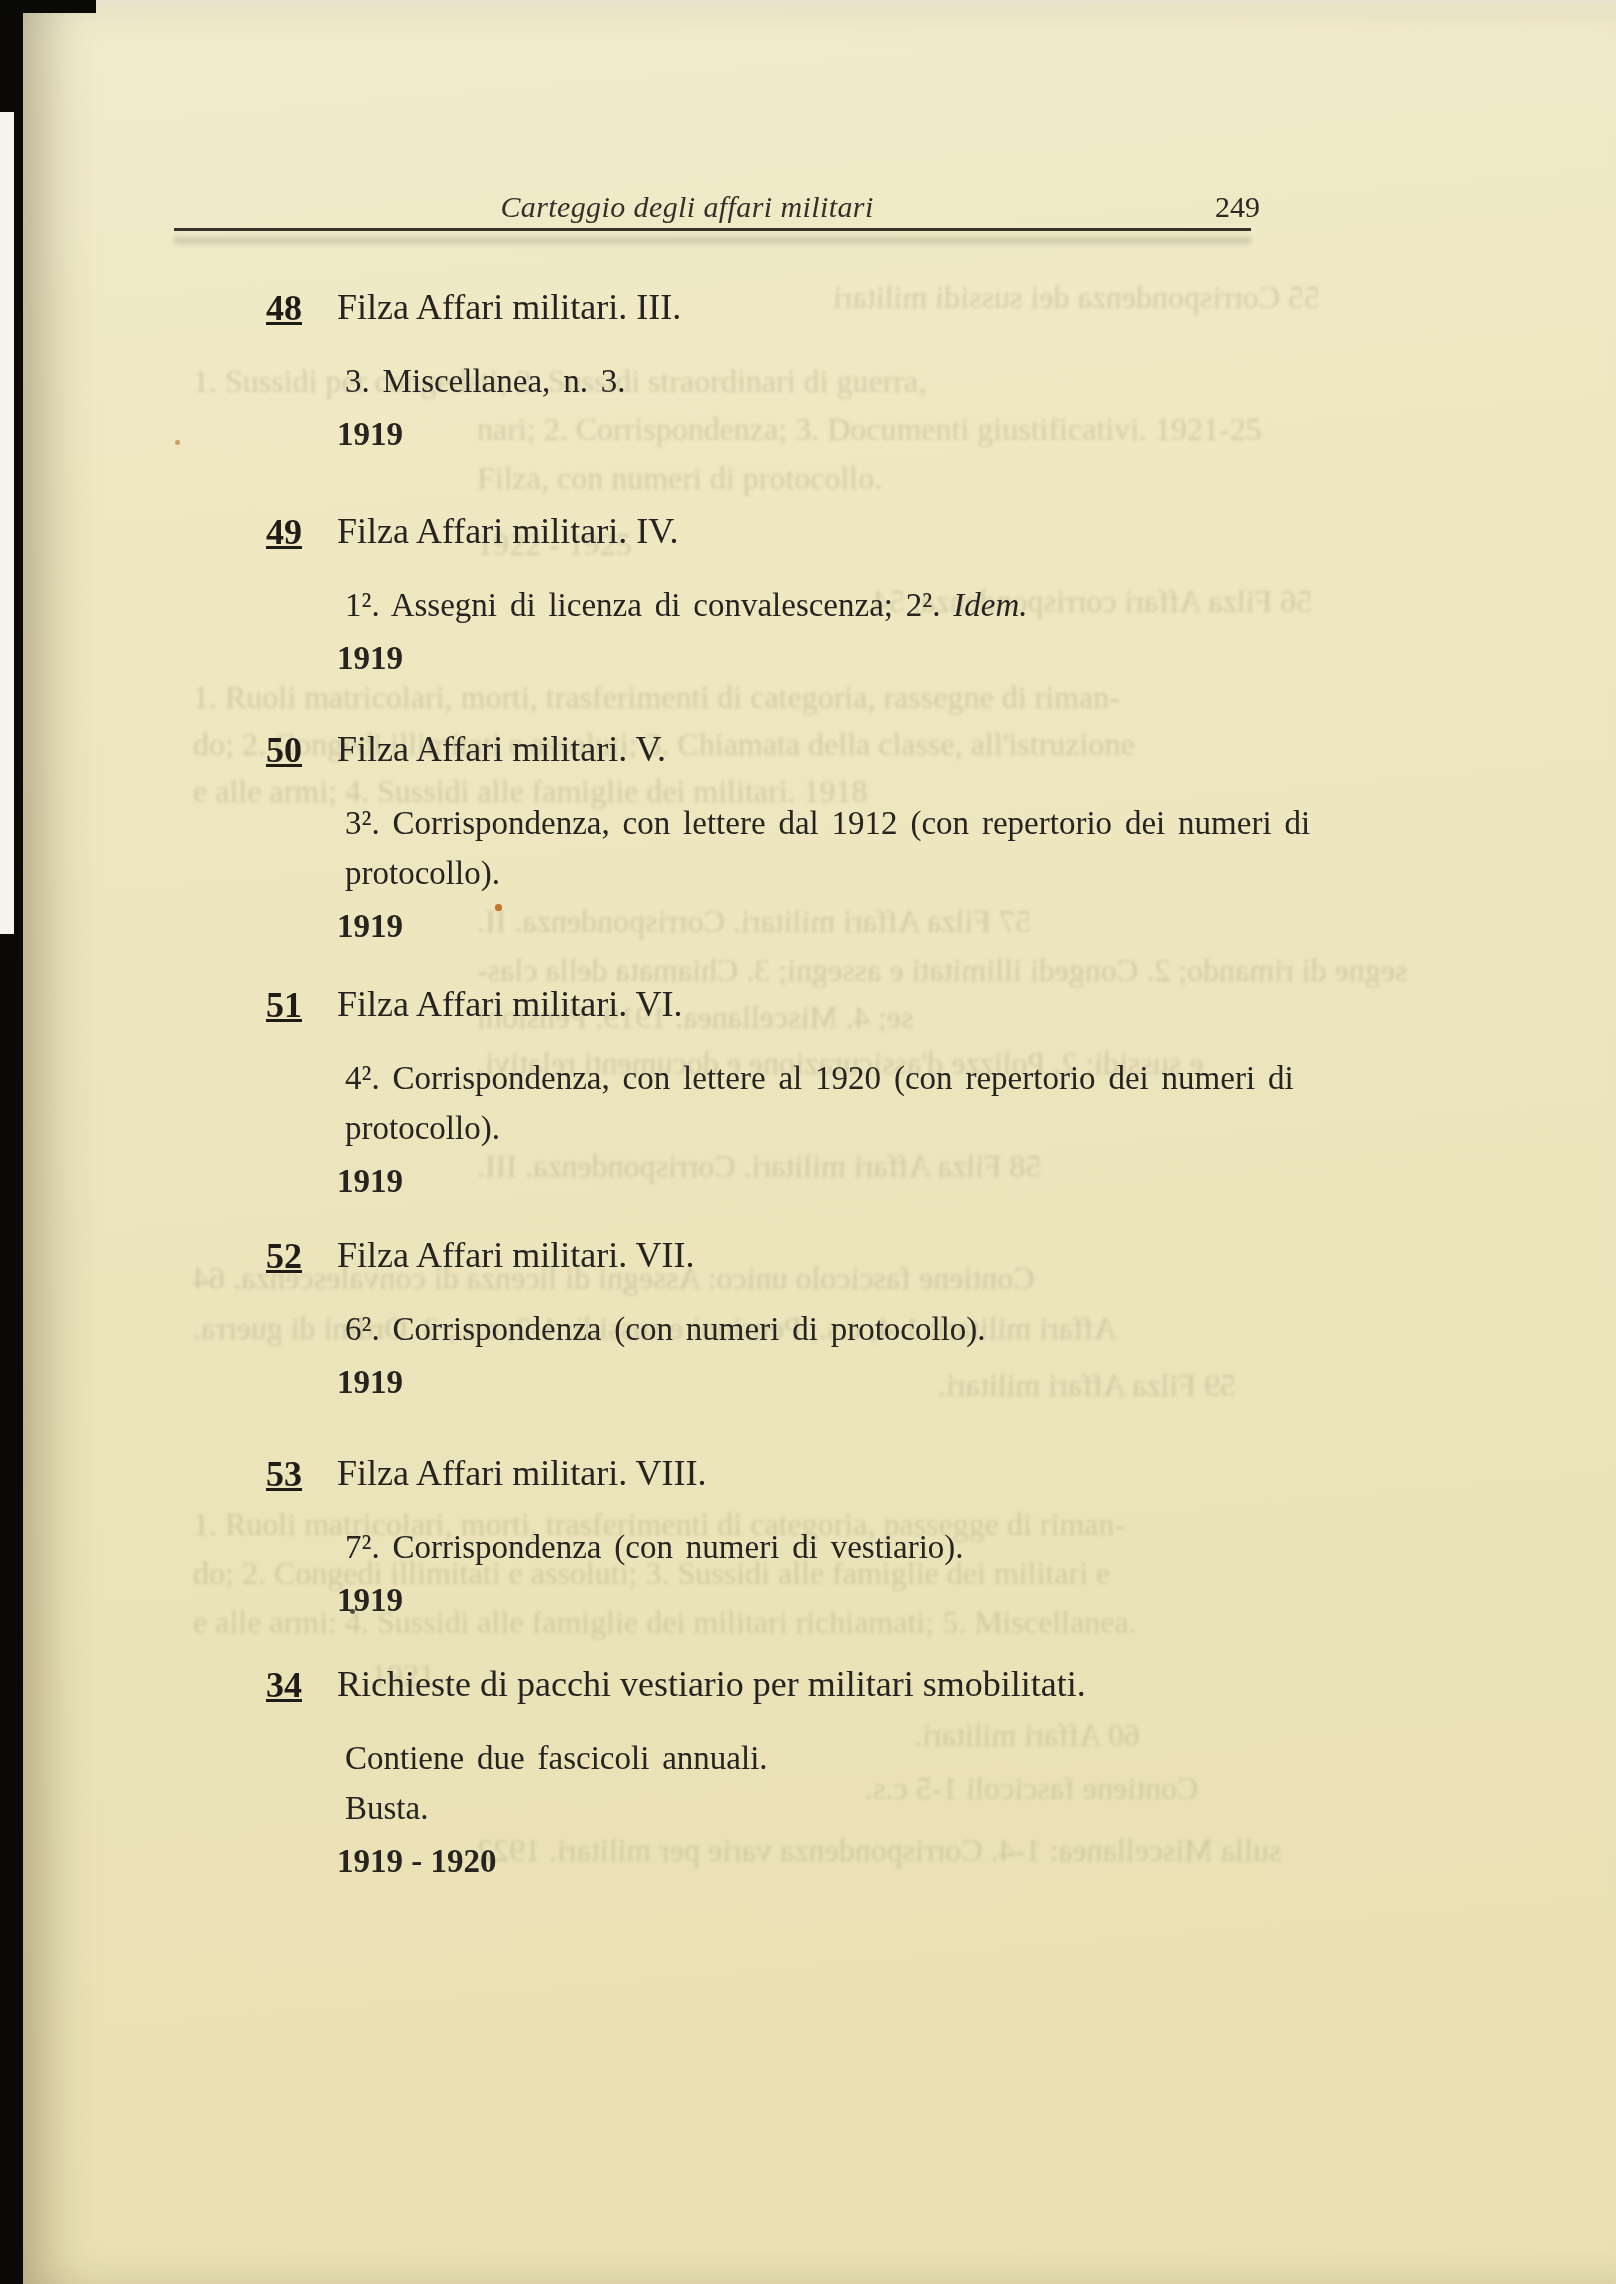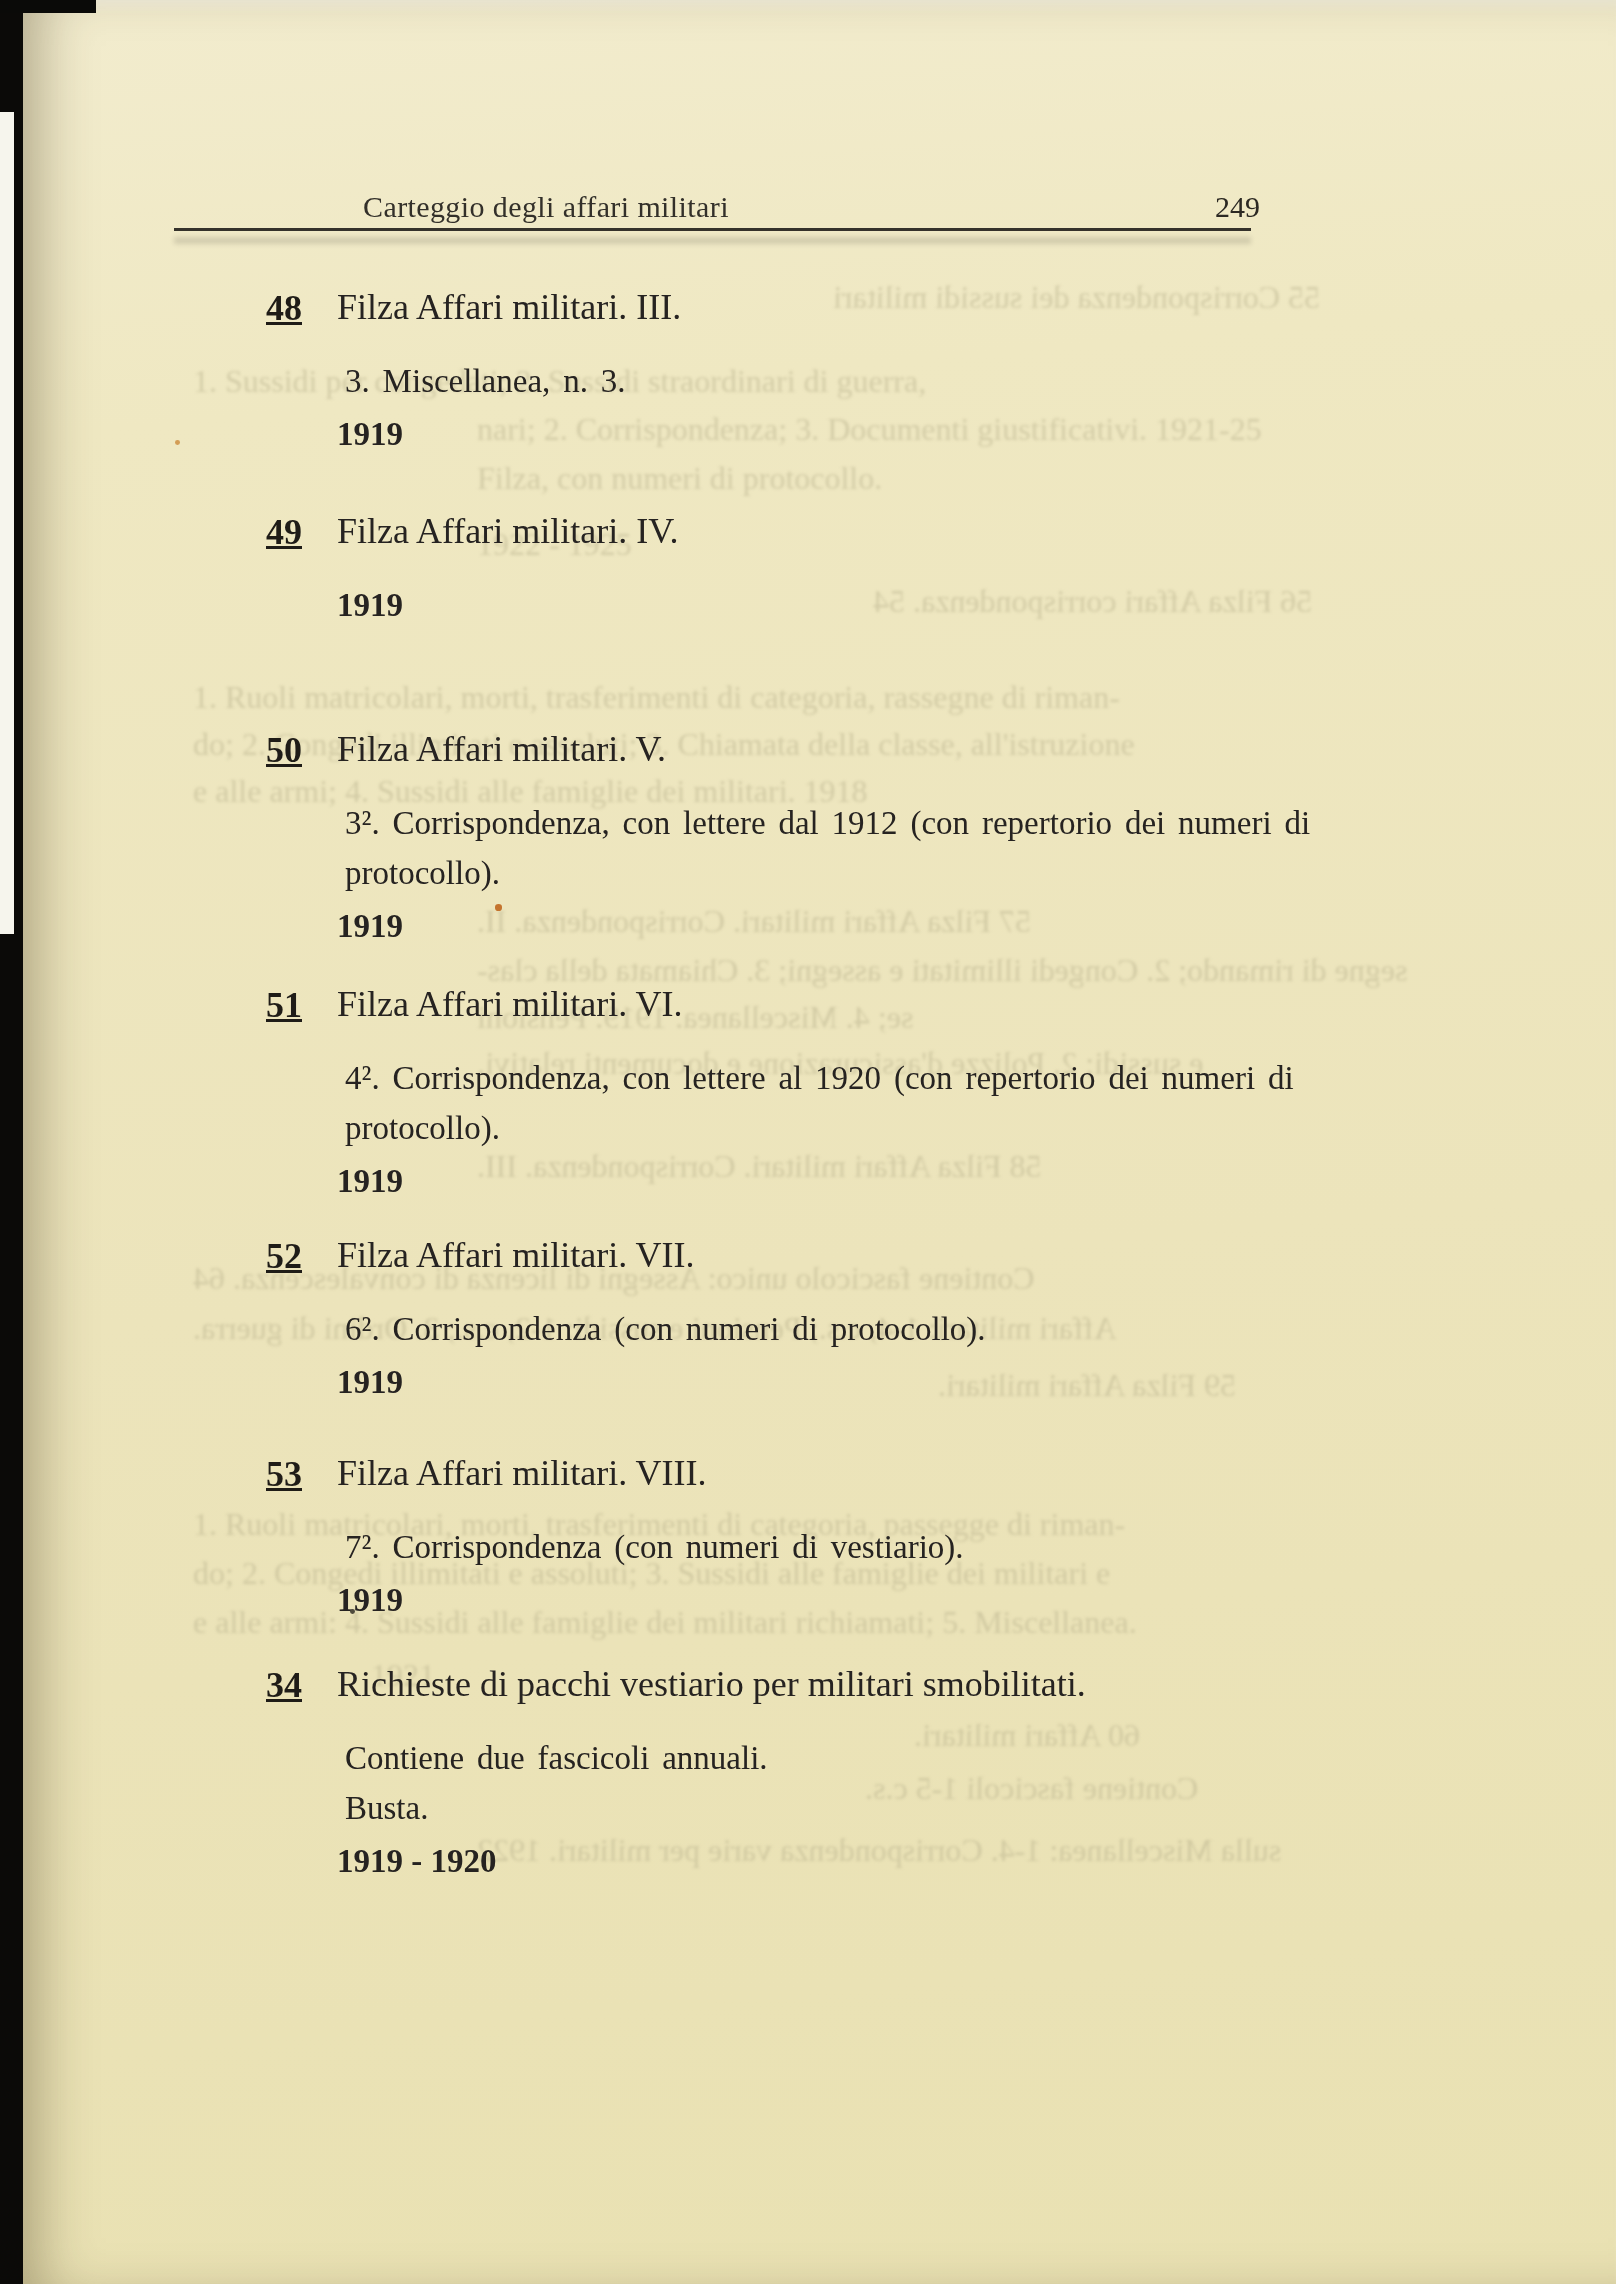--- a/index.html
+++ b/index.html
@@ -10,22 +10,22 @@
   }
   .page{
     position:absolute;left:23px;top:0;width:1594px;height:2284px;
     background:linear-gradient(175deg,#f2ecce 0%,#efe8c2 18%,#ece4bb 55%,#e9e1b2 100%);
     box-shadow:inset 37px 0 57px -23px rgba(62,50,20,.38), inset 0 11.3px 14.6px -9.7px rgba(255,255,250,.75);
   }
   .white-sliver{position:absolute;left:0;top:112px;width:13.8px;height:822px;background:#f6f5ed;}
   .corner-blob{position:absolute;left:0;top:0;width:96px;height:13px;background:#0a0a08;}
 
   .running-head{
-    position:absolute;left:340px;top:190px;width:648px;text-align:left;
-    font-size:30px;color:#33302a;letter-spacing:0.4px;white-space:nowrap;
+    position:absolute;left:340px;top:190px;width:648px;text-align:center;
+    font-size:30px;font-style:italic;color:#33302a;letter-spacing:0.4px;white-space:nowrap;
   }
   .page-num{position:absolute;left:1192px;top:190px;font-size:30px;color:#2c2923;}
   .head-rule{position:absolute;left:151px;top:228px;width:1077px;height:3.2px;background:#35322b;}
   .rule-shadow{position:absolute;left:151px;top:237px;width:1077px;height:7.3px;background:#8d8873;opacity:.3;filter:blur(2.4px);}
 
   
   #entries .entry{position:absolute;left:243px;color:#262321;}
   #entries .entry:nth-child(1){top:285px;}
   #entries .entry:nth-child(2){top:509px;}
   #entries .entry:nth-child(3){top:727px;}
@@ -118,20 +118,21 @@
           <div class="body">
             <p class="title">Filza Affari militari. III.</p>
             <p class="desc"><span>3. Miscellanea, n. 3.</span></p>
             <p class="year">1919</p>
           </div>
         </div>
         <div class="entry">
           <div class="num">49</div>
           <div class="body">
             <p class="title">Filza Affari militari. IV.</p>
+            <p class="desc"><span>1². Assegni di licenza di convalescenza; 2². </span><i>Idem.</i></p>
             <p class="year">1919</p>
           </div>
         </div>
         <div class="entry">
           <div class="num">50</div>
           <div class="body">
             <p class="title">Filza Affari militari. V.</p>
             <p class="desc"><span>3². Corrispondenza, con lettere dal 1912 (con repertorio dei numeri di</span></p>
             <p class="desc"><span>protocollo).</span></p>
             <p class="year">1919</p>

